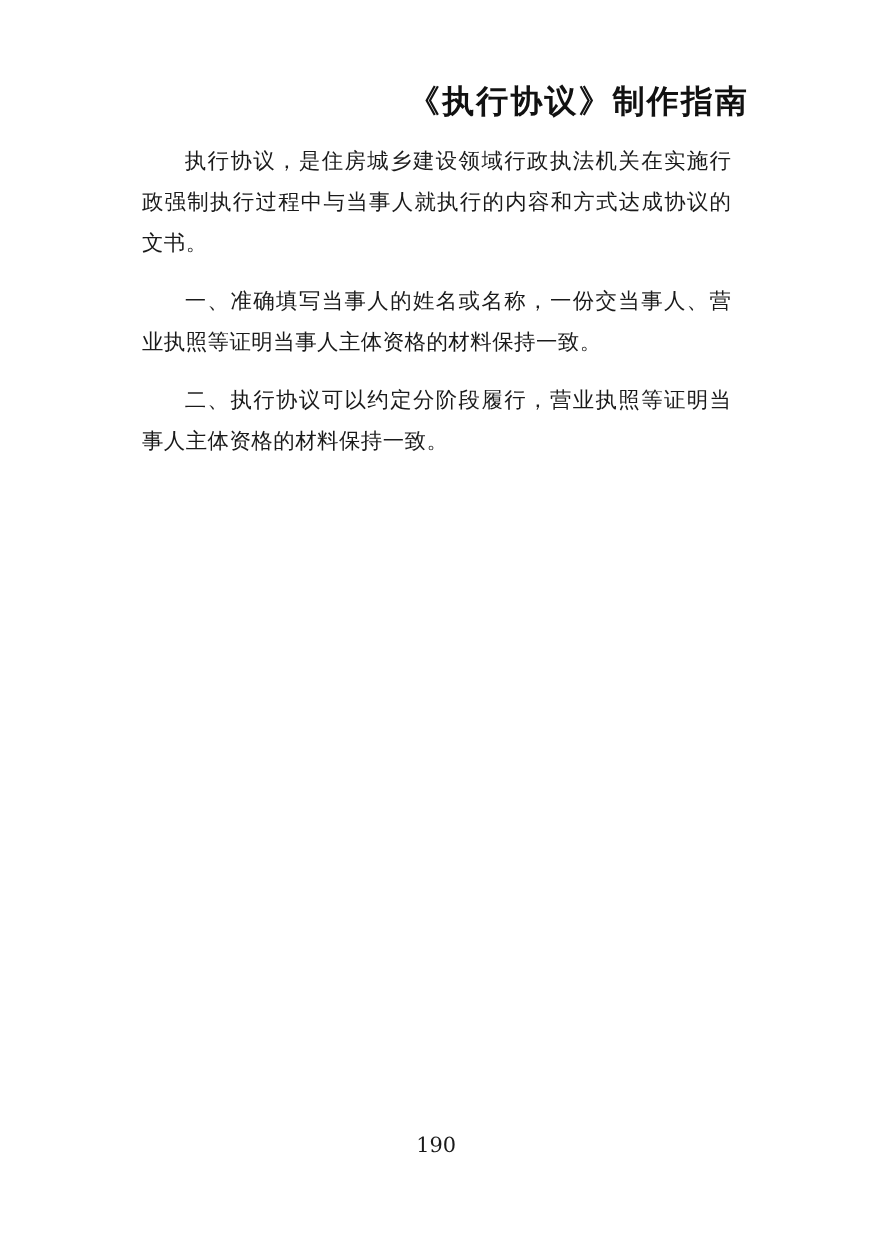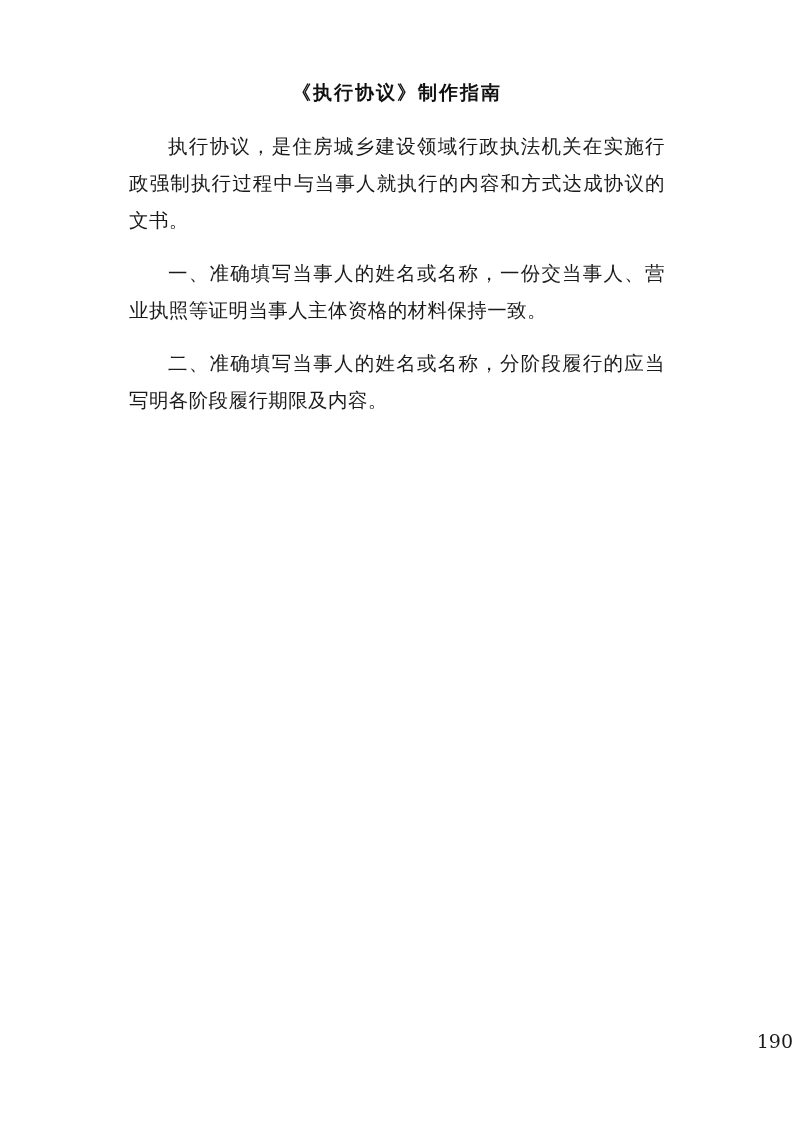--- a/index.html
+++ b/index.html
@@ -26,53 +26,53 @@
   }
   .content {
     position: absolute;
     left: 113px;
     top: 72px;
     width: 568px;
   }
   .doc-title {
     font-family: "DejaVu Serif", serif;
     font-weight: bold;
-    font-size: 19px;
+    font-size: 29px;
     line-height: 40px;
-    text-align: center;
+    text-align: right;
     letter-spacing: 2px;
     margin: 0 0 14px 0;
     color: #111111;
   }
   .para {
     font-family: "DejaVu Serif", serif;
     font-size: 19.5px;
     line-height: 37px;
     text-align: justify;
     text-justify: inter-ideograph;
     margin: 16px;
     text-indent: 39px;
     letter-spacing: 0.4px;
     color: #1a1a1a;
   }
   .page-number {
     position: absolute;
     left: 0;
     right: 0;
     top: 1030px;
-    text-align: right;
+    text-align: center;
     font-family: "DejaVu Serif", serif;
     font-size: 19px;
     color: #1a1a1a;
   }
 </style>
 </head>
 <body>
 
 <div class="page">
   <div class="content">
     <h1 class="doc-title">《执行协议》制作指南</h1>
     <p class="para">执行协议，是住房城乡建设领域行政执法机关在实施行政强制执行过程中与当事人就执行的内容和方式达成协议的文书。</p>
     <p class="para">一、准确填写当事人的姓名或名称，一份交当事人、营业执照等证明当事人主体资格的材料保持一致。</p>
-    <p class="para">二、准确填写当事人的姓名或名称，分阶段履行的应当写明各阶段履行期限及内容。</p>
+    <p class="para">二、执行协议可以约定分阶段履行，营业执照等证明当事人主体资格的材料保持一致。</p>
   </div>
   <div class="page-number">190</div>
 </div>
 
 </body></html>

